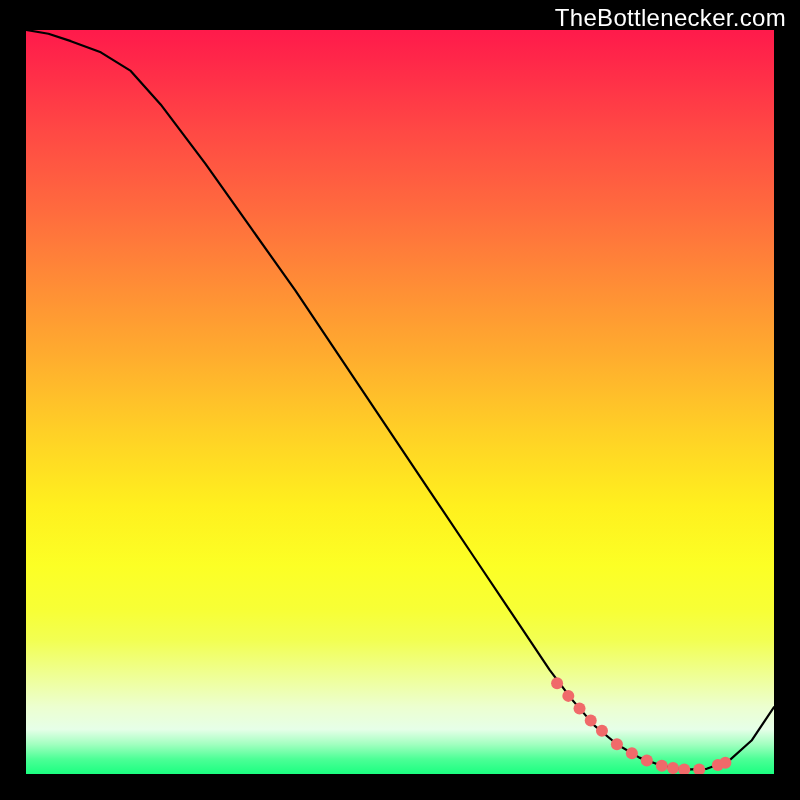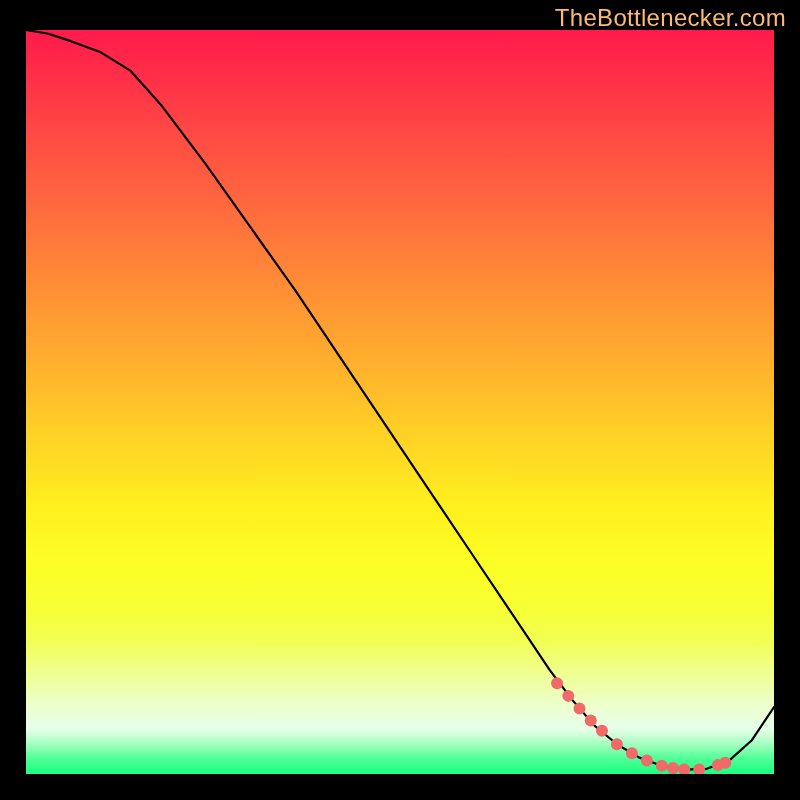--- a/index.html
+++ b/index.html
@@ -14,21 +14,21 @@
   .frame {
     position: relative;
     width: 800px;
     height: 800px;
     background: #000;
   }
   .watermark {
     position: absolute;
     top: 4px;
     right: 14px;
-    color: #fdba74;
+    color: #ffffff;
     font-size: 24px;
     font-weight: 500;
     letter-spacing: 0.3px;
     z-index: 10;
   }
   .plot-area {
     position: absolute;
     left: 26px;
     top: 30px;
     width: 748px;

